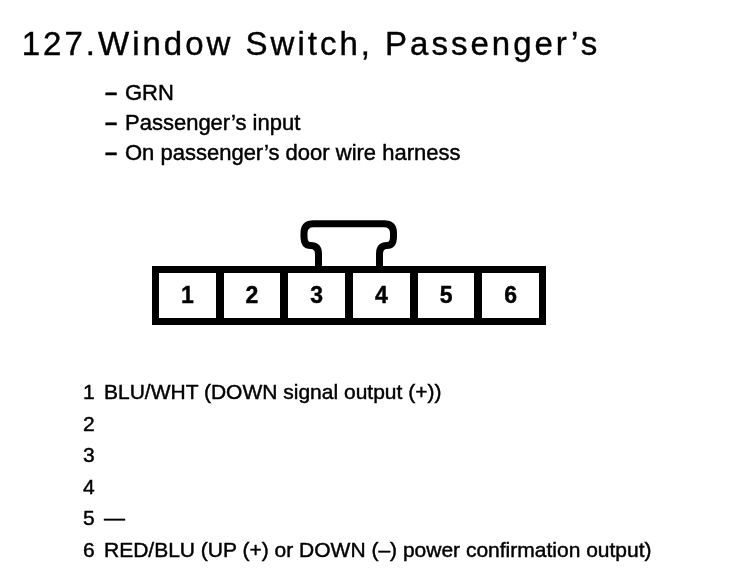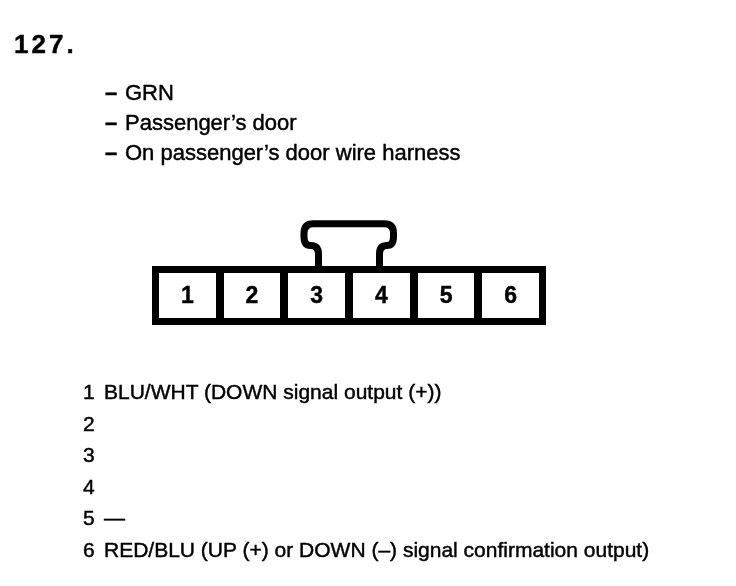--- a/index.html
+++ b/index.html
@@ -12,25 +12,26 @@
     font-family: "Liberation Sans", sans-serif;
     overflow: hidden;
   }
 
   
   .title-row {
     position: absolute;
     left: 14px;
     top: 24px;
     display: flex;
-    font-size: 26px;
-    font-weight: bold;
+    font-size: 33px;
+    font-weight: normal;
     letter-spacing: 3px;
     line-height: 40px;
     white-space: nowrap;
+    text-align: right;
     -webkit-text-stroke: 0.4px #000;
   }
   .fig-num { display: inline-block; width: 84px; }
 
   
   .notes {
     position: absolute;
     left: 105px;
     top: 78px;
     font-size: 22px;
@@ -83,30 +84,31 @@
   .pin-row { display: flex; }
   .pin-num { display: inline-block; width: 21px; }
 </style>
 </head>
 <body>
 
 <div class="page">
 
   <div class="title-row">
     <span class="fig-num">127.</span>
+    <span class="fig-title">Window Switch, Passenger’s</span>
   </div>
 
   <div class="notes">
     <div class="note-row">
       <span class="note-dash">–</span>
       <span>GRN</span>
     </div>
     <div class="note-row">
       <span class="note-dash">–</span>
-      <span>Passenger’s door</span>
+      <span>Passenger’s input</span>
     </div>
     <div class="note-row">
       <span class="note-dash">–</span>
       <span>On passenger’s door wire harness</span>
     </div>
   </div>
 
   <svg class="latch-svg" width="104" height="56" viewBox="298 216 104 56" aria-hidden="true">
     <path d="M 318.5 272 L 318.5 254
              Q 318.5 245.5 310.5 245.5
@@ -155,17 +157,17 @@
     </div>
     <div class="pin-row">
       <span class="pin-num">4</span>
     </div>
     <div class="pin-row">
       <span class="pin-num">5</span>
       <span class="pin-desc">—</span>
     </div>
     <div class="pin-row">
       <span class="pin-num">6</span>
-      <span class="pin-desc">RED/BLU (UP (+) or DOWN (–) signal confirmation output)</span>
+      <span class="pin-desc">RED/BLU (UP (+) or DOWN (–) power confirmation output)</span>
     </div>
   </div>
 
 </div>
 
 </body></html>

